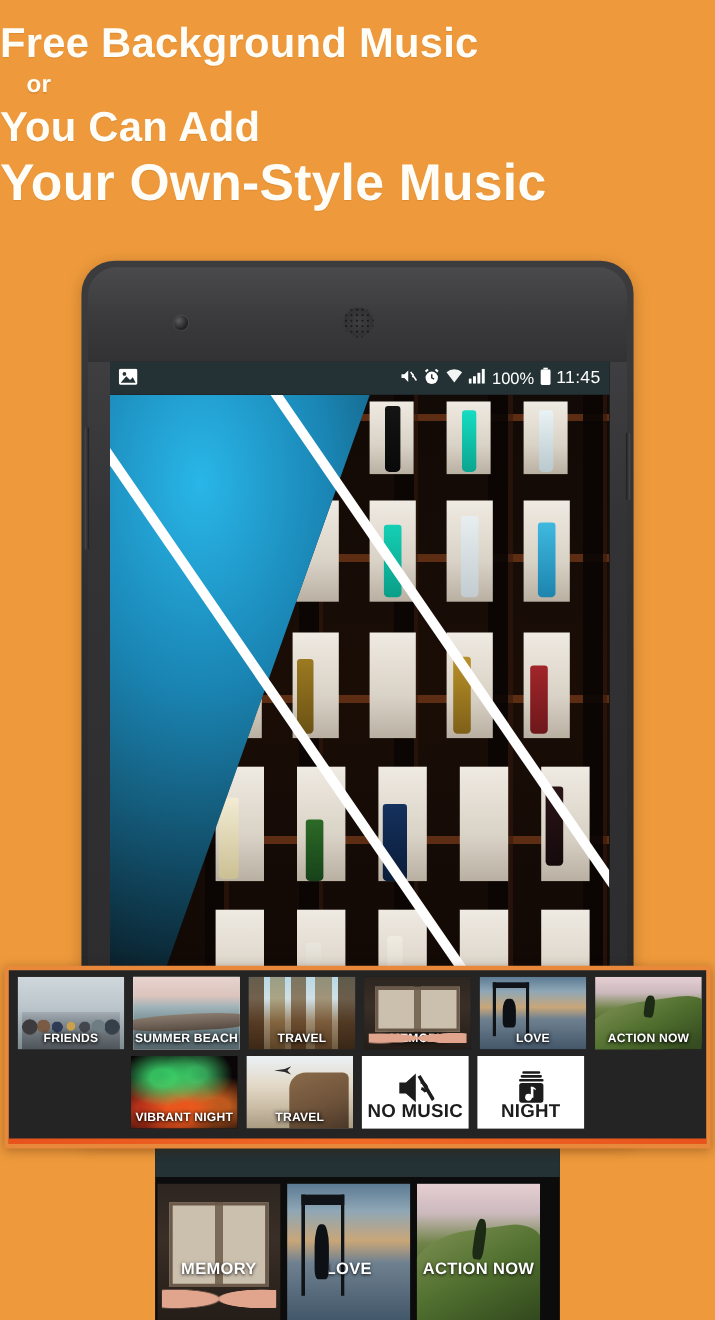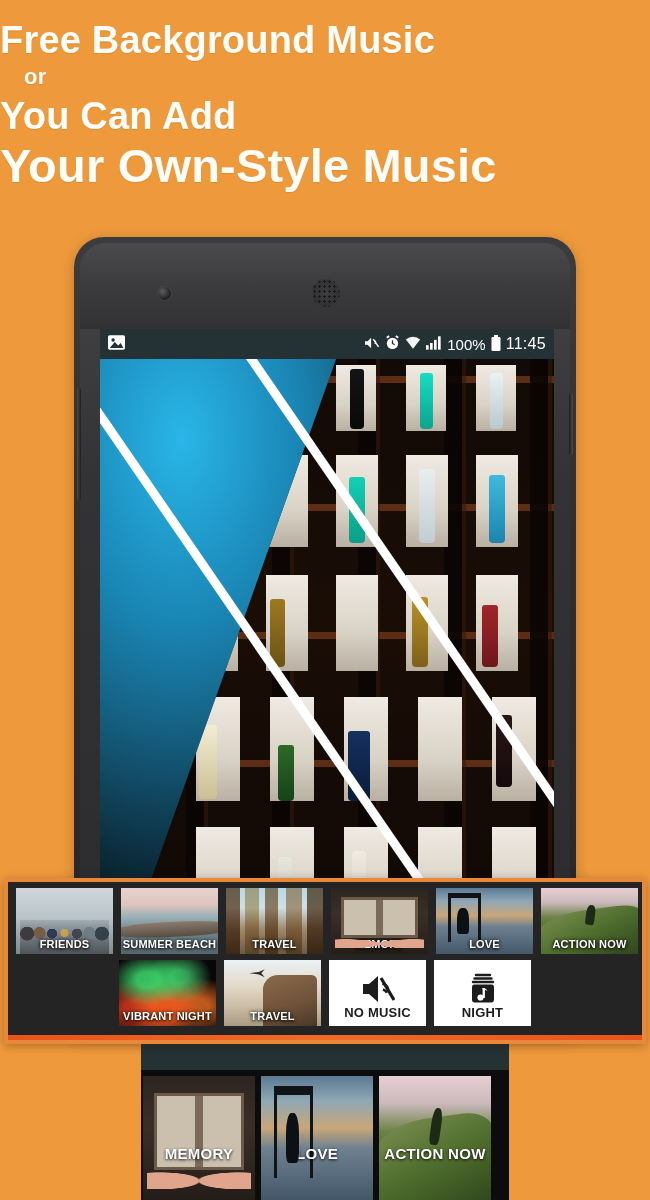--- a/index.html
+++ b/index.html
@@ -144,21 +144,21 @@
   .tile{
     position:relative; width:97px; height:66px; overflow:hidden; background:#1a1a1a; flex:none;
   }
   .tile.sel{ outline:2px solid #ffffff; outline-offset:-2px; }
   .tile .label{
     position:absolute; left:0; right:0; bottom:4px; text-align:center;
     color:#fff; font-size:11px; font-weight:bold; letter-spacing:.2px;
     text-shadow:0 1px 3px rgba(0,0,0,.95), 0 0 4px rgba(0,0,0,.8);
   }
   .tile.white{ background:#fff; }
-  .tile.white .label{ color:#1c1c1c; text-shadow:none; font-size:13px; bottom:6px; }
+  .tile.white .label{ color:#1c1c1c; text-shadow:none; font-size:17px; bottom:6px; }
   .tile .ico{ position:absolute; left:50%; top:44%; transform:translate(-50%,-50%); }
 
   
   .art{ position:absolute; inset:0; }
   .art-beach{ background:linear-gradient(180deg,#e7d3cf 0%,#ddc4bd 26%,#9fb3b8 42%,#7e969c 58%,#6b8187 72%,#55666c 100%); }
   .art-beach:after{ content:""; position:absolute; left:-10%; top:52%; width:120%; height:22%;
     background:linear-gradient(180deg,#8a7b6e,#584c43); border-radius:46% 40% 30% 50%; transform:rotate(-3deg); }
   .art-friends{ background:linear-gradient(180deg,#cfd7db 0%,#b9c4ca 45%,#9aa7ad 70%,#7d8a90 100%); }
   .art-friends:after{ content:""; position:absolute; left:4%; bottom:0; width:92%; height:52%;
     background:

